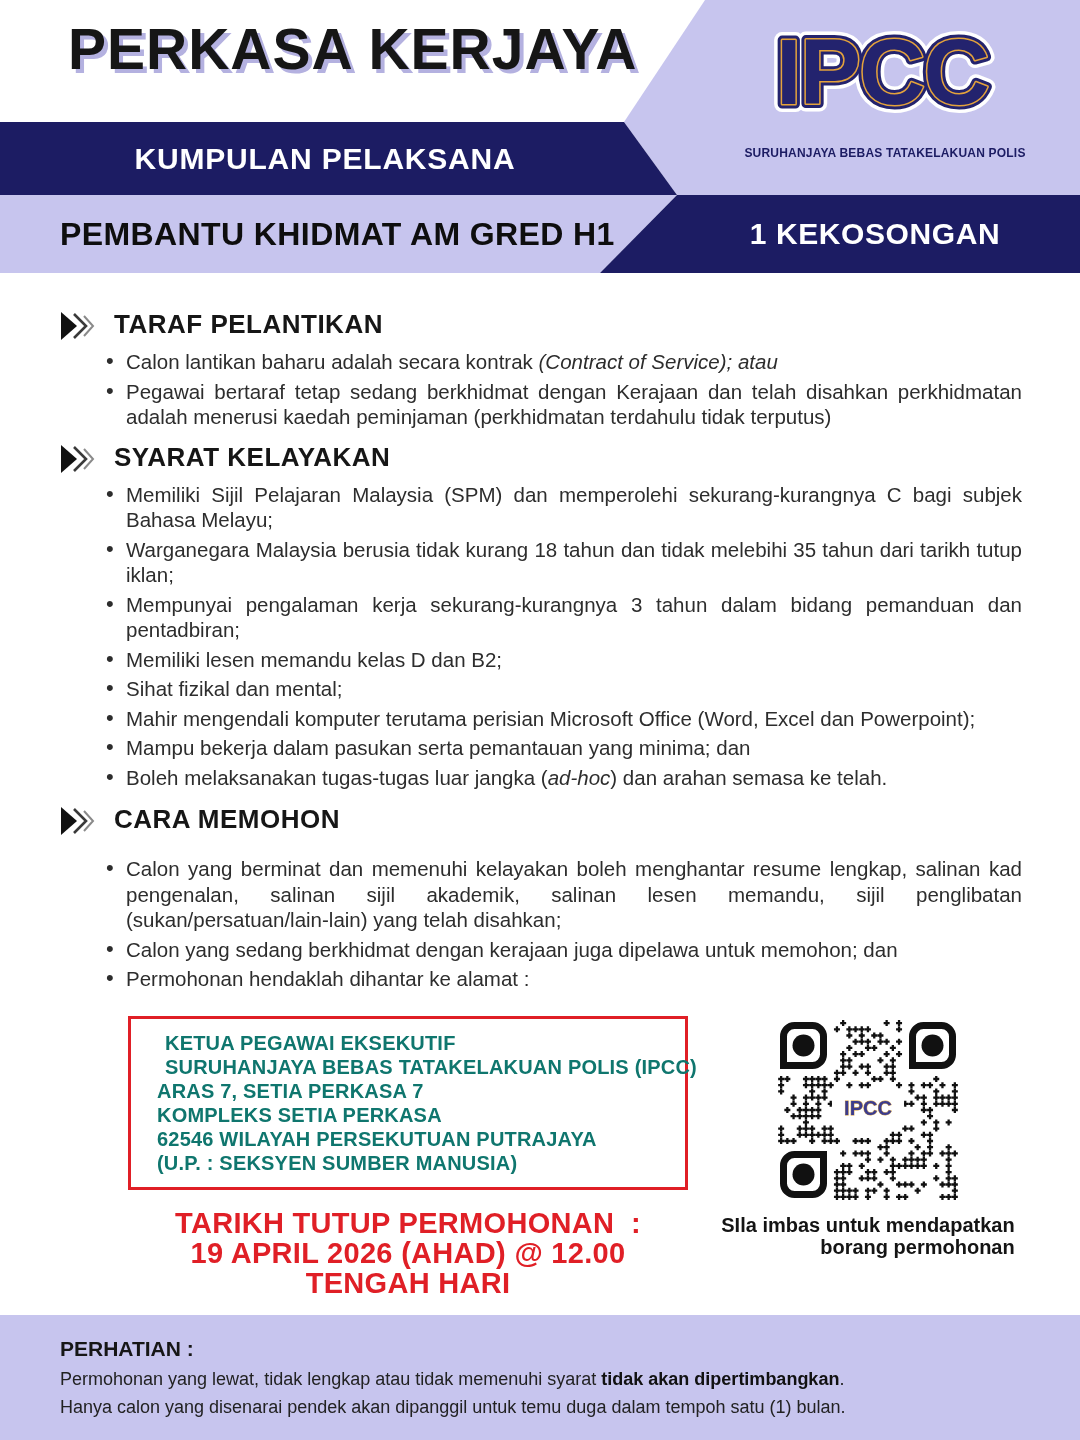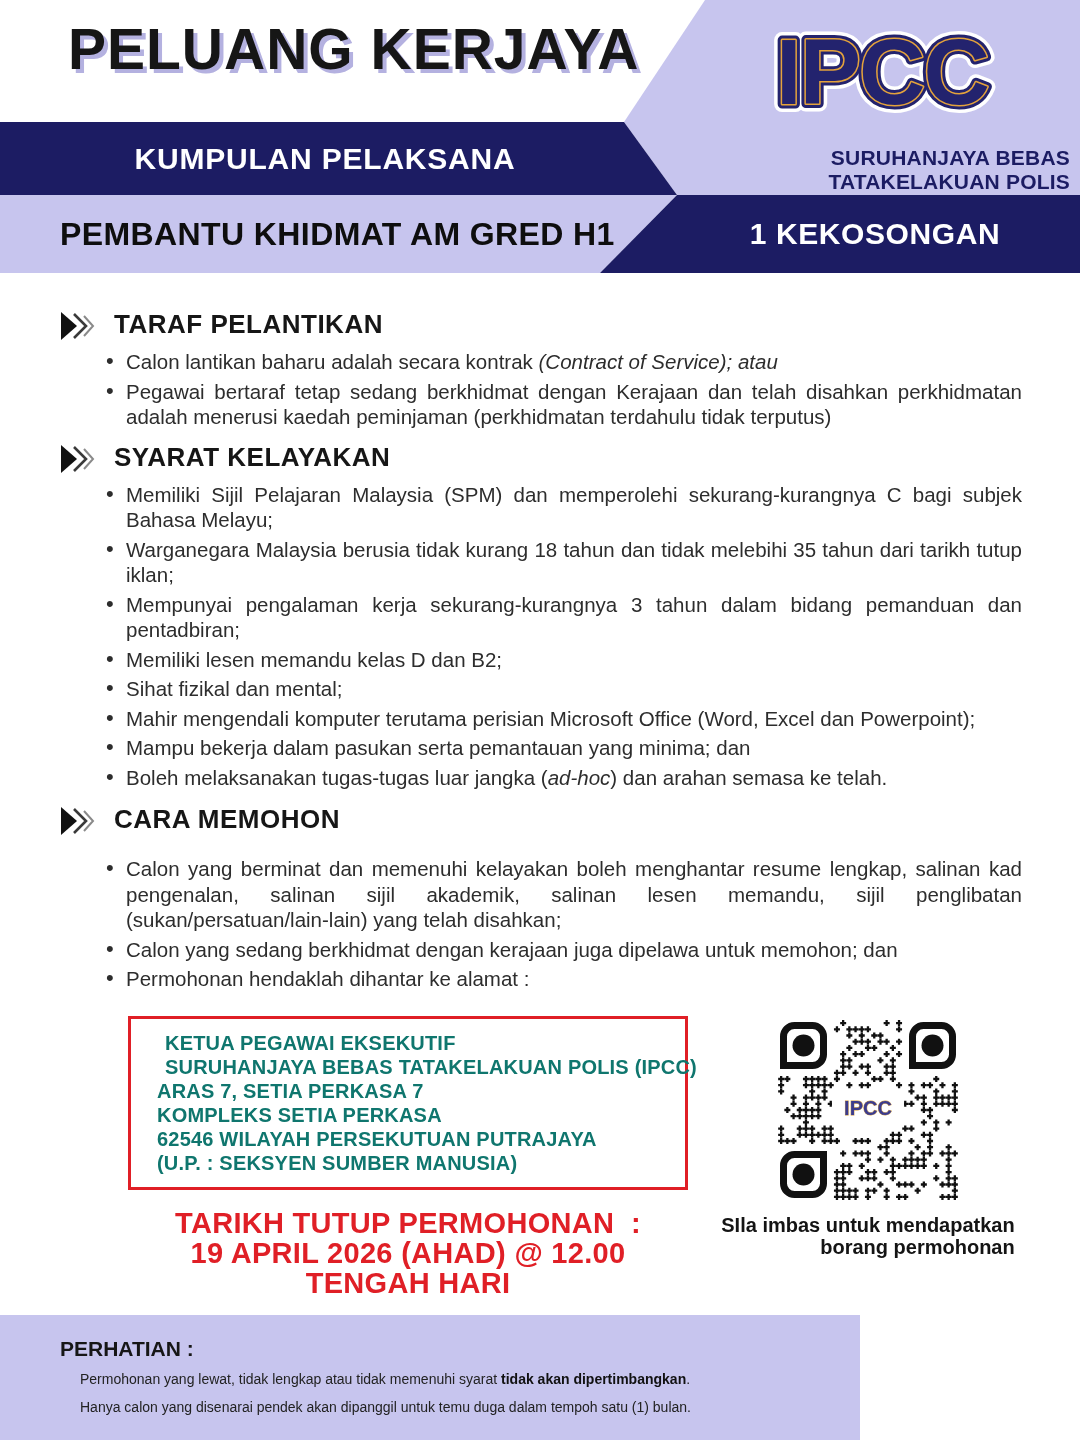--- a/index.html
+++ b/index.html
@@ -27,21 +27,21 @@
   }
   .hero-title{
     position:absolute;left:68px;top:16px;margin:0;
     font-size:57px;font-weight:900;letter-spacing:1px;color:#161616;
     text-shadow:4px 4px 0 var(--lav-shadow);
     white-space:nowrap;
   }
   .logo-wrap{position:absolute;left:732px;top:18px;width:300px;height:112px;}
   .org-name{
     position:absolute;left:700px;top:146px;width:370px;
-    text-align:right;font-size:21px;font-weight:800;color:var(--navy);
+    text-align:center;font-size:12px;font-weight:800;color:var(--navy);
     letter-spacing:.2px;
   }
   .band{position:absolute;left:0;width:1080px;display:flex;align-items:center;}
   .band-1{
     top:122px;height:73px;background:var(--navy);
     clip-path:polygon(0 0,624px 0,677px 73px,0 73px);
   }
   .band-1 .band-text{
     width:650px;text-align:center;color:#fff;font-size:30px;font-weight:800;letter-spacing:.8px;
   }
@@ -105,37 +105,37 @@
     position:absolute;left:50%;top:50%;transform:translate(-50%,-50%);
     background:#fff;padding:1px 4px;
   }
   .qr-caption{
     margin-top:14px;text-align:right;font-size:20px;font-weight:700;
     line-height:22px;color:#141414;
   }
 
   
   .footer{
-    position:absolute;left:0;bottom:0;width:860px;height:125px;background:var(--lav);
+    position:absolute;left:0;bottom:0;width:1080px;height:125px;background:var(--lav);
     box-sizing:border-box;padding:22px 60px 0 60px;
   }
   .footer .f-head{font-size:21px;font-weight:800;color:#161616;margin-bottom:4px;}
-  .footer .f-line{font-size:14px;color:#222;line-height:28px;margin-left:20px;}
+  .footer .f-line{font-size:18px;color:#222;line-height:28px;}
   .footer .f-bold{font-weight:800;color:#111;}
   .italic{font-style:italic;}
 </style>
 </head>
 <body>
 
 <div class="poster">
 
   <div class="hero">
     <div class="panel-lav"></div>
 
-    <h1 class="hero-title">PELUANG KERJAYA</h1>
+    <h1 class="hero-title">PERKASA KERJAYA</h1>
 
     <div class="logo-wrap">
       <svg width="300" height="112" viewBox="0 0 300 112">
         <text x="150" y="86" text-anchor="middle" font-family="Liberation Sans, DejaVu Sans, sans-serif" font-size="92" font-weight="bold" letter-spacing="-2" fill="none" stroke="#ffffff" stroke-width="16" stroke-linejoin="round">IPCC</text>
         <text x="150" y="86" text-anchor="middle" font-family="Liberation Sans, DejaVu Sans, sans-serif" font-size="92" font-weight="bold" letter-spacing="-2" fill="none" stroke="#23236e" stroke-width="9" stroke-linejoin="round">IPCC</text>
         <text x="150" y="86" text-anchor="middle" font-family="Liberation Sans, DejaVu Sans, sans-serif" font-size="92" font-weight="bold" letter-spacing="-2" fill="#23236e" stroke="#e3a23c" stroke-width="3" stroke-linejoin="round" style="paint-order:stroke fill">IPCC</text>
       </svg>
     </div>
 
     <div class="org-name">SURUHANJAYA BEBAS TATAKELAKUAN POLIS</div>

